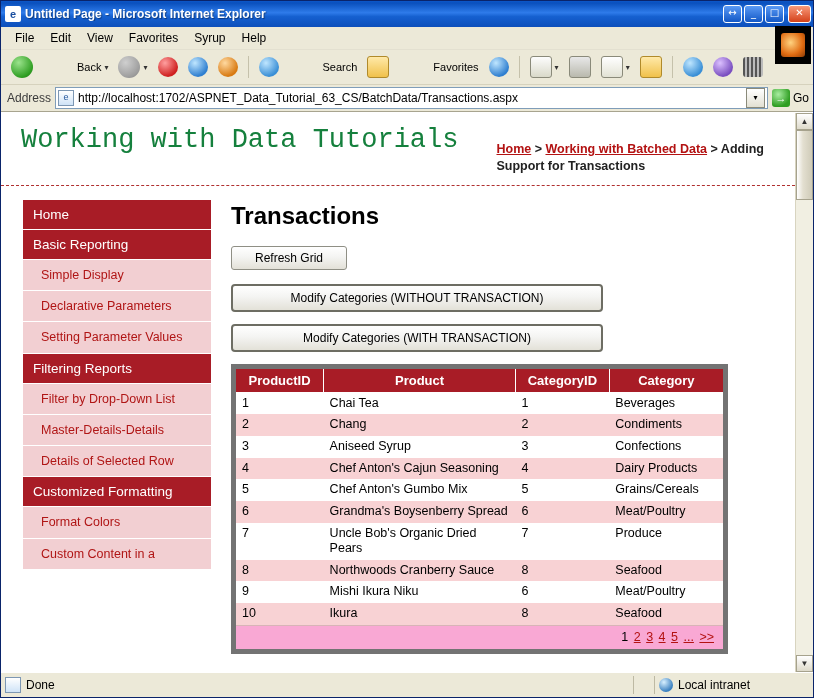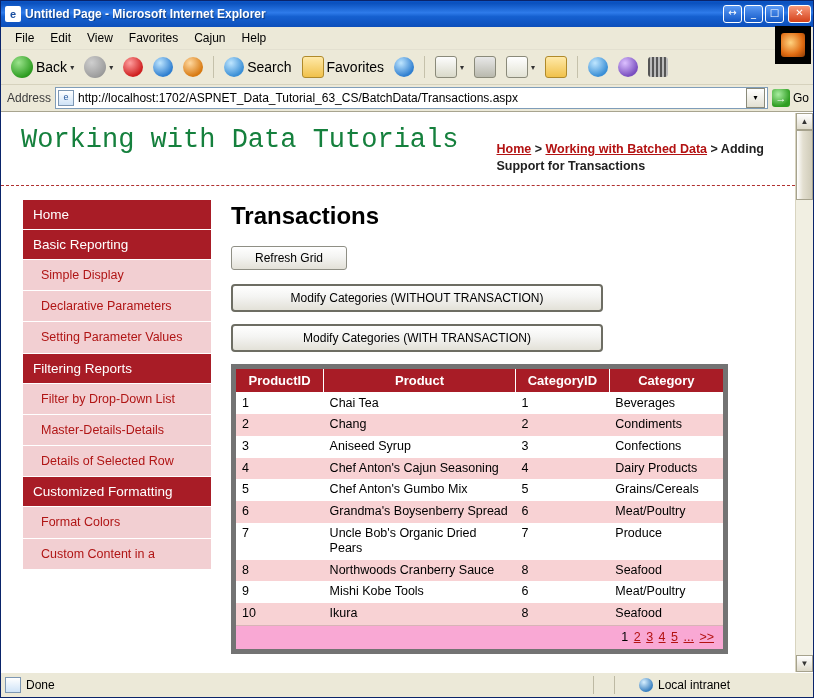--- a/index.html
+++ b/index.html
@@ -146,21 +146,21 @@
   .sq.refresh { background: radial-gradient(circle at 35% 30%, #bfe6ff, #2f7fd0 70%); border-radius:50%; }
   .sq.home { background: radial-gradient(circle at 35% 30%, #ffd9a0, #d87a12 70%); border-radius:50%; }
   .sq.mail { background: linear-gradient(to bottom, #fdfdfd, #d9d9c9); border:1px solid #8a8a7a; }
   .sq.print { background: linear-gradient(to bottom, #e8e8e8, #b9b9ad); border:1px solid #8a8a7a; }
   .sq.edit { background: linear-gradient(to bottom, #ffffff, #e2e2d4); border:1px solid #8a8a7a; }
   .sq.folder { background: linear-gradient(to bottom, #ffe9a8, #f0c14b); border:1px solid #b08a2a; }
   .sq.discuss { background: radial-gradient(circle at 35% 30%, #bfe6ff, #3a8fd6 70%); border-radius:50%; }
   .sq.msn { background: radial-gradient(circle at 35% 30%, #dcc0ff, #7a4fc0 70%); border-radius:50%; }
   .sq.res { background: repeating-linear-gradient(90deg, #555 0 2px, #bbb 2px 4px); }
   .tb-caret { font-size: 8px; color: #333; }
-  .tbtext { font-size: 14px; }
+  .tbtext { font-size: 11px; margin-left: 41px; }
   
   .addressbar {
     height: 26px;
     background: #ece9d8;
     display: flex;
     align-items: center;
     padding: 0 4px 0 6px;
     border-bottom: 1px solid #a8a48f;
     flex: none;
     gap: 4px;
@@ -395,21 +395,21 @@
     display: flex;
     align-items: center;
     padding: 0 10px;
   }
   .sb-zone {
     border-left: 1px solid #bdb9a3;
     height: 18px;
     display: flex;
     align-items: center;
     gap: 5px;
-    padding: 0 24px;
+    padding: 0 4px;
     width: 150px;
   }
   .zone-ico {
     width: 14px; height: 14px;
     border-radius: 50%;
     background: radial-gradient(circle at 35% 30%, #d8f0ff, #3a80c0 70%);
   }
 </style>
 </head>
 <body>
@@ -425,21 +425,21 @@
       <div class="tb-btn">□</div>
       <div class="tb-btn close">✕</div>
     </div>
   </div>
 
   <div class="menubar">
     <div class="menu-item">File</div>
     <div class="menu-item">Edit</div>
     <div class="menu-item">View</div>
     <div class="menu-item">Favorites</div>
-    <div class="menu-item">Cajun</div>
+    <div class="menu-item">Syrup</div>
     <div class="menu-item">Help</div>
     <div class="logo-box">
       <div class="logo-inner"></div>
     </div>
   </div>
 
   <div class="toolbar">
     <div class="tbitem">
       <span class="circ back"></span>
       <span class="tbtext">Back</span>
@@ -599,21 +599,21 @@
                   <td class="c-cat">Produce</td>
                 </tr>
                 <tr class="even">
                   <td class="c-id">8</td>
                   <td class="c-prod">Northwoods Cranberry Sauce</td>
                   <td class="c-cid">8</td>
                   <td class="c-cat">Seafood</td>
                 </tr>
                 <tr class="odd">
                   <td class="c-id">9</td>
-                  <td class="c-prod">Mishi Kobe Tools</td>
+                  <td class="c-prod">Mishi Ikura Niku</td>
                   <td class="c-cid">6</td>
                   <td class="c-cat">Meat/Poultry</td>
                 </tr>
                 <tr class="even">
                   <td class="c-id">10</td>
                   <td class="c-prod">Ikura</td>
                   <td class="c-cid">8</td>
                   <td class="c-cat">Seafood</td>
                 </tr>
                 <tr class="pager">

